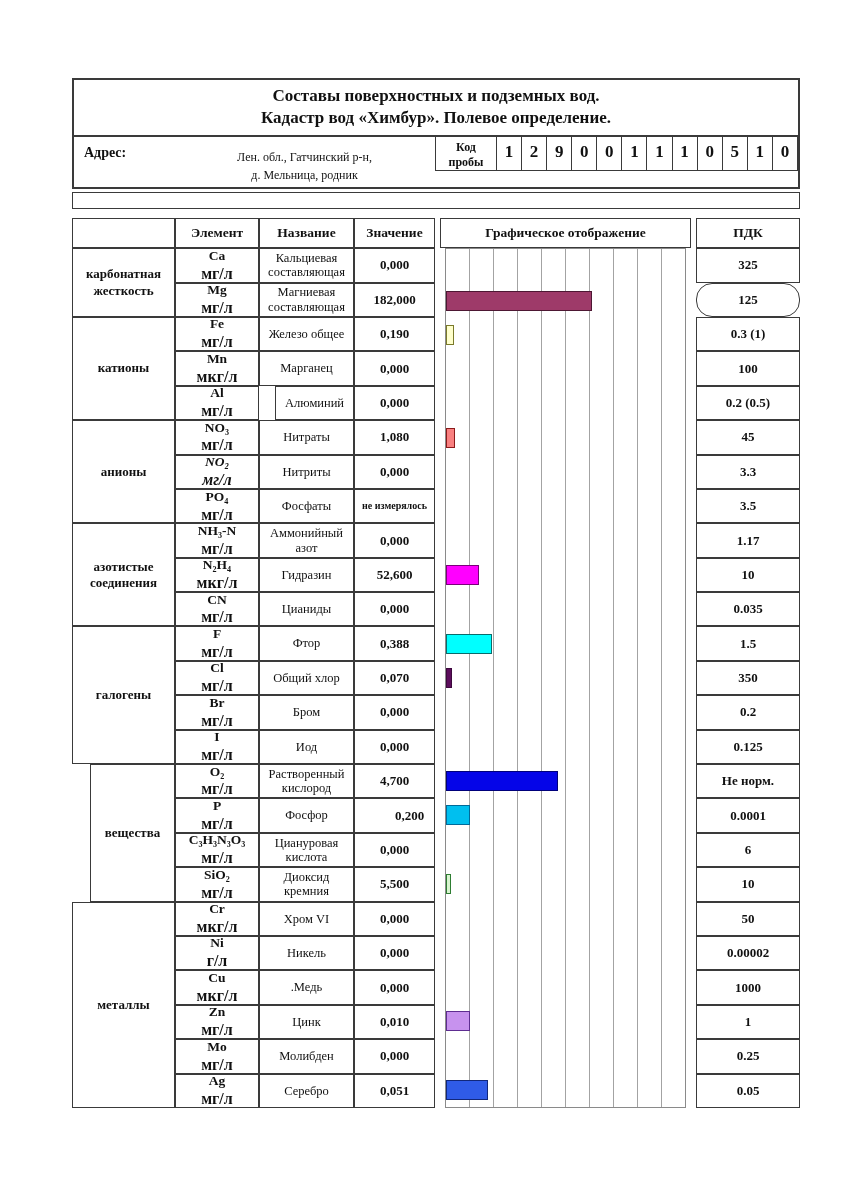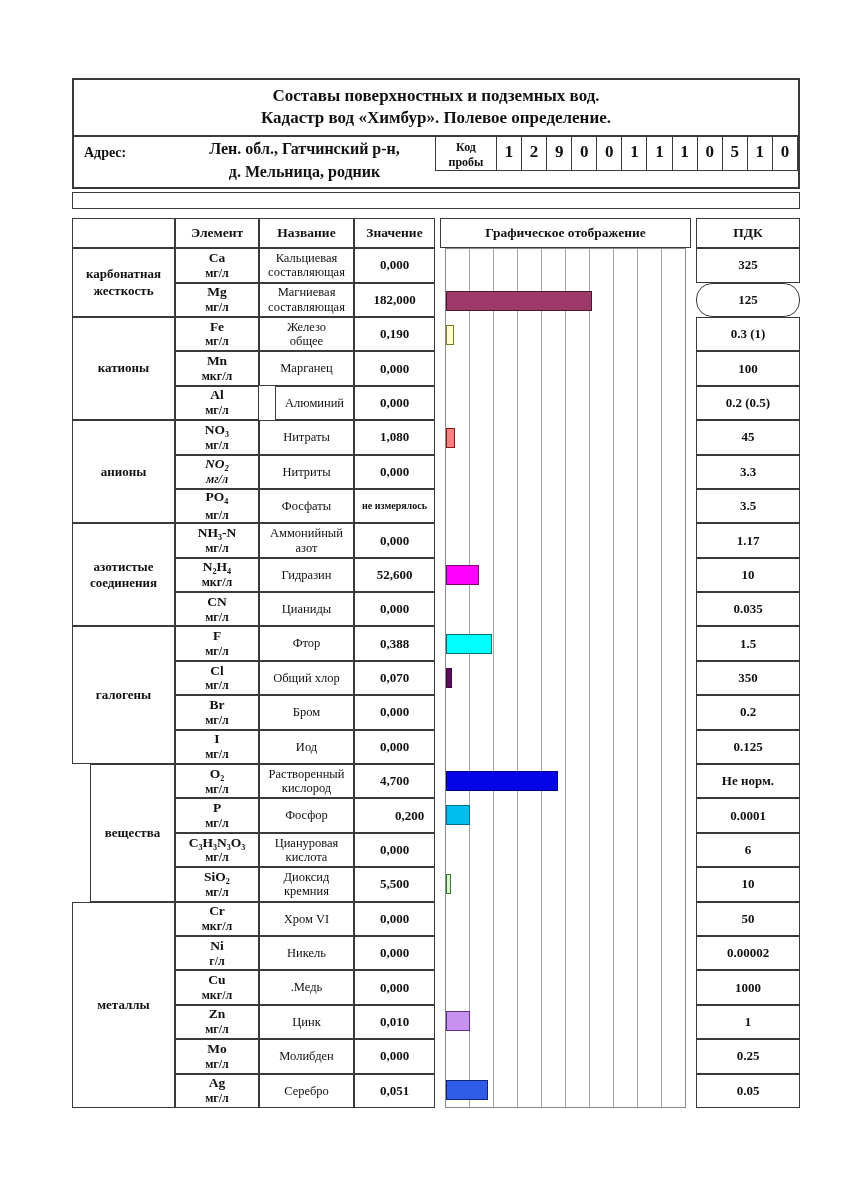--- a/index.html
+++ b/index.html
@@ -10,42 +10,42 @@
     color:#111;
   }
   .sheet { position:absolute; left:72px; top:78px; width:728px; }
 
   
   .top-block { border:2px solid #3a3a3a; }
   .title-box { border-bottom:2px solid #3a3a3a; padding:5px 8px 6px; text-align:center; }
   .title-line { font-weight:bold; font-size:17px; line-height:1.3; }
   .addr-row { display:flex; height:50px; }
   .addr-label { width:100px; font-weight:bold; font-size:14px; padding:8px 0 0 10px; }
-  .addr-value { flex:1; text-align:center; font-weight:bold; font-size:16px; line-height:1.45; padding-top:0; }
+  .addr-value { flex:1; text-align:center; font-weight:normal; font-size:12px; line-height:1.45; padding-top:12px; }
   .code-block { width:363px; display:flex; flex-direction:column; }
   .code-top { display:flex; height:34px; }
   .code-label { width:62px; border:1px solid #3a3a3a; border-top:none; font-weight:bold; font-size:12px; line-height:1.2; text-align:center; padding-top:3px; }
   .digit-cell { flex:1; border:1px solid #3a3a3a; border-left:none; border-top:none; font-weight:bold; font-size:17px; text-align:center; padding-top:5px; }
   .code-rest { flex:1; }
 
   
   .spacer-row { margin-top:3px; height:17px; border:1px solid #3a3a3a; margin-bottom:9px; }
 
   
   .main-table {
     display:grid;
     grid-template-columns:103px 84px 95px 81px 5px 251px 5px 104px;
     grid-template-rows:30px repeat(25, 34.4px);
   }
   .cell { border:1px solid #3a3a3a; background:#fff; display:flex; flex-direction:column; align-items:center; justify-content:center; text-align:center; overflow:hidden; }
   .hdr { font-weight:bold; font-size:13.5px; }
   .group-cell { font-weight:bold; font-size:13px; line-height:1.25; padding:0 4px; }
   .elem-formula { font-weight:bold; font-size:13.5px; line-height:1.1; }
-  .elem-unit { font-weight:bold; font-size:12px; line-height:1.1; margin-top:1px; }
-  .name-cell { font-size:12.5px; line-height:1.15; padding:0 10px; }
+  .elem-unit { font-weight:bold; font-size:16px; line-height:1.1; margin-top:1px; }
+  .name-cell { font-size:12.5px; line-height:1.15; padding:0 3px; }
   .value-cell { font-weight:bold; font-size:13px; }
   .value-small { font-size:10px; line-height:1.15; }
   .pdk-cell { font-weight:bold; font-size:13px; }
 
   
   .graphic-cell { grid-column:6; grid-row:2 / 27; position:relative; }
   .plot-area {
     position:absolute; left:5px; right:5px; top:0; bottom:0;
     border:1px solid #8a8a8a;
     background-image:repeating-linear-gradient(to right, transparent 0, transparent 23px, #a3a3a3 23px, #a3a3a3 24px);

